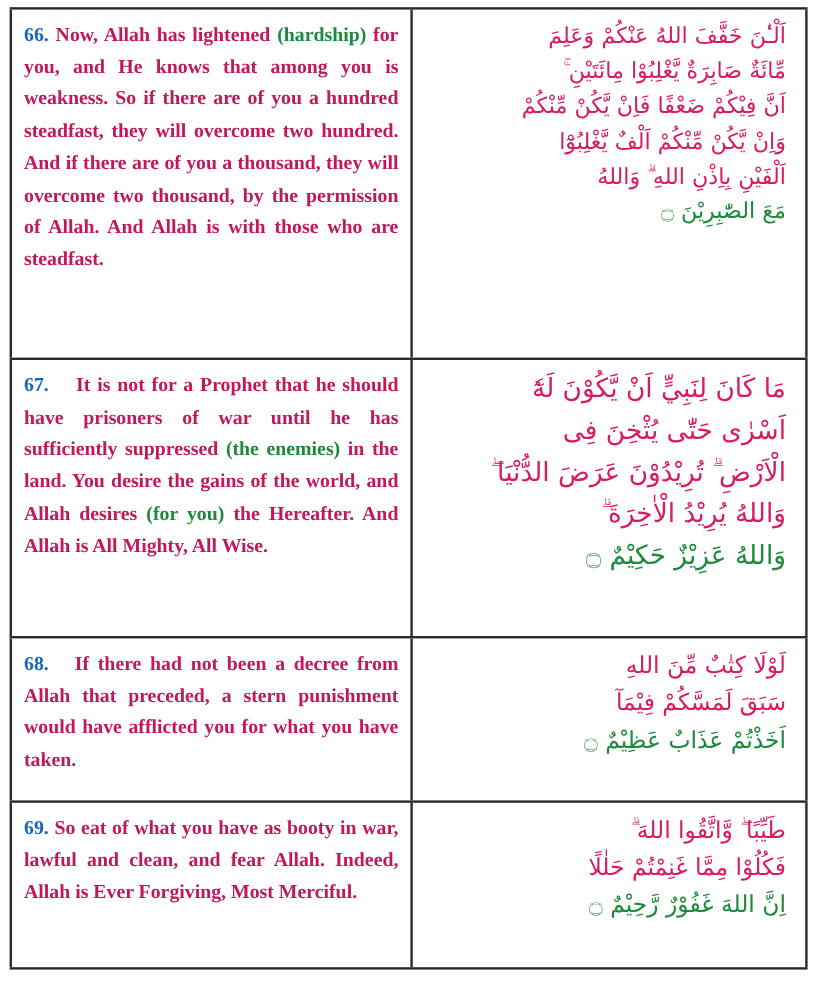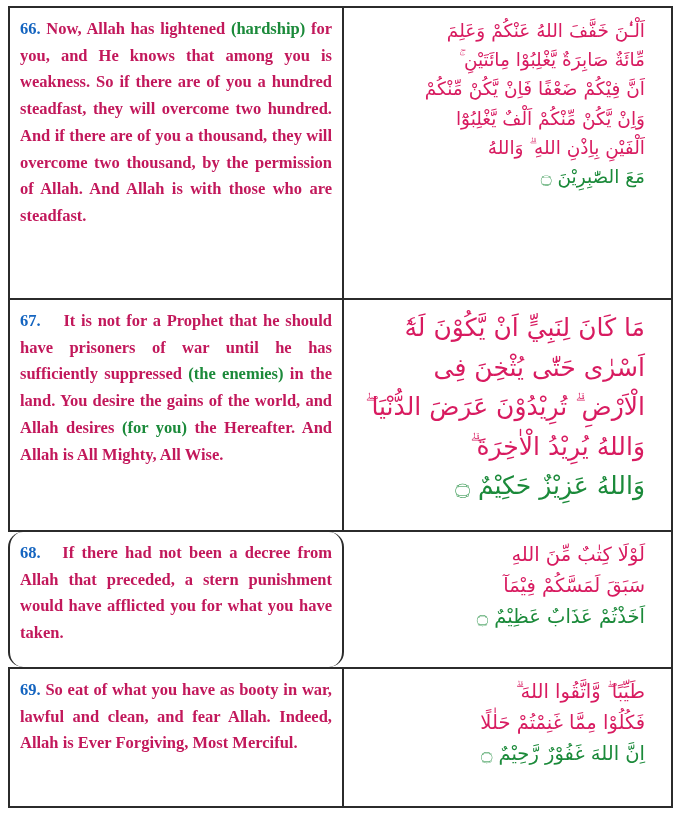--- a/index.html
+++ b/index.html
@@ -37,21 +37,21 @@
     border-left: 2px solid #2b2b2b;
     border-right: 2px solid #2b2b2b;
     padding: 8px 10px 8px 10px;
     display: flex;
     align-items: flex-start;
   }
   .arabic-cell {
     flex: 1;
     box-sizing: border-box;
     border-right: 2px solid #2b2b2b;
-    padding: 8px 26px 8px 8px;
+    padding: 8px 16px 8px 8px;
     display: flex;
     flex-direction: column;
     align-items: flex-end;
     justify-content: flex-start;
   }
   .trans-text {
     font-size: 16.5px;
     line-height: 1.62;
     text-align: justify;
     text-justify: inter-word;
@@ -60,32 +60,32 @@
     width: 100%;
   }
   .vnum {
     color: #1565c0;
     font-weight: bold;
   }
   .seg-pink { color: #c2185b; }
   .seg-green { color: #1b8a3a; }
   .ar-line {
     font-family: "DejaVu Sans", sans-serif;
-    font-size: 25px;
+    font-size: 22px;
     line-height: 1.58;
     direction: rtl;
     unicode-bidi: bidi-override;
     text-align: right;
     white-space: nowrap;
   }
   .ar-red { color: #d81b60; }
   .ar-green { color: #1b8a3a; }
   .r1 .trans-cell { min-height: 290px; }
   .r2 .trans-cell { min-height: 230px; }
-  .r3 .trans-cell { min-height: 135px; border-radius: 15px; }
+  .r3 .trans-cell { min-height: 135px; }
   .r4 .trans-cell { min-height: 137px; }
   .r1 .ar-line { font-size: 18.5px; }
   .r3 .ar-line, .r4 .ar-line { font-size: 19.5px; }
   .arabic-inner {
     display: flex;
     flex-direction: column;
     align-items: flex-end;
     width: 100%;
   }
   .r3 .arabic-inner, .r4 .arabic-inner { justify-content: center; }

